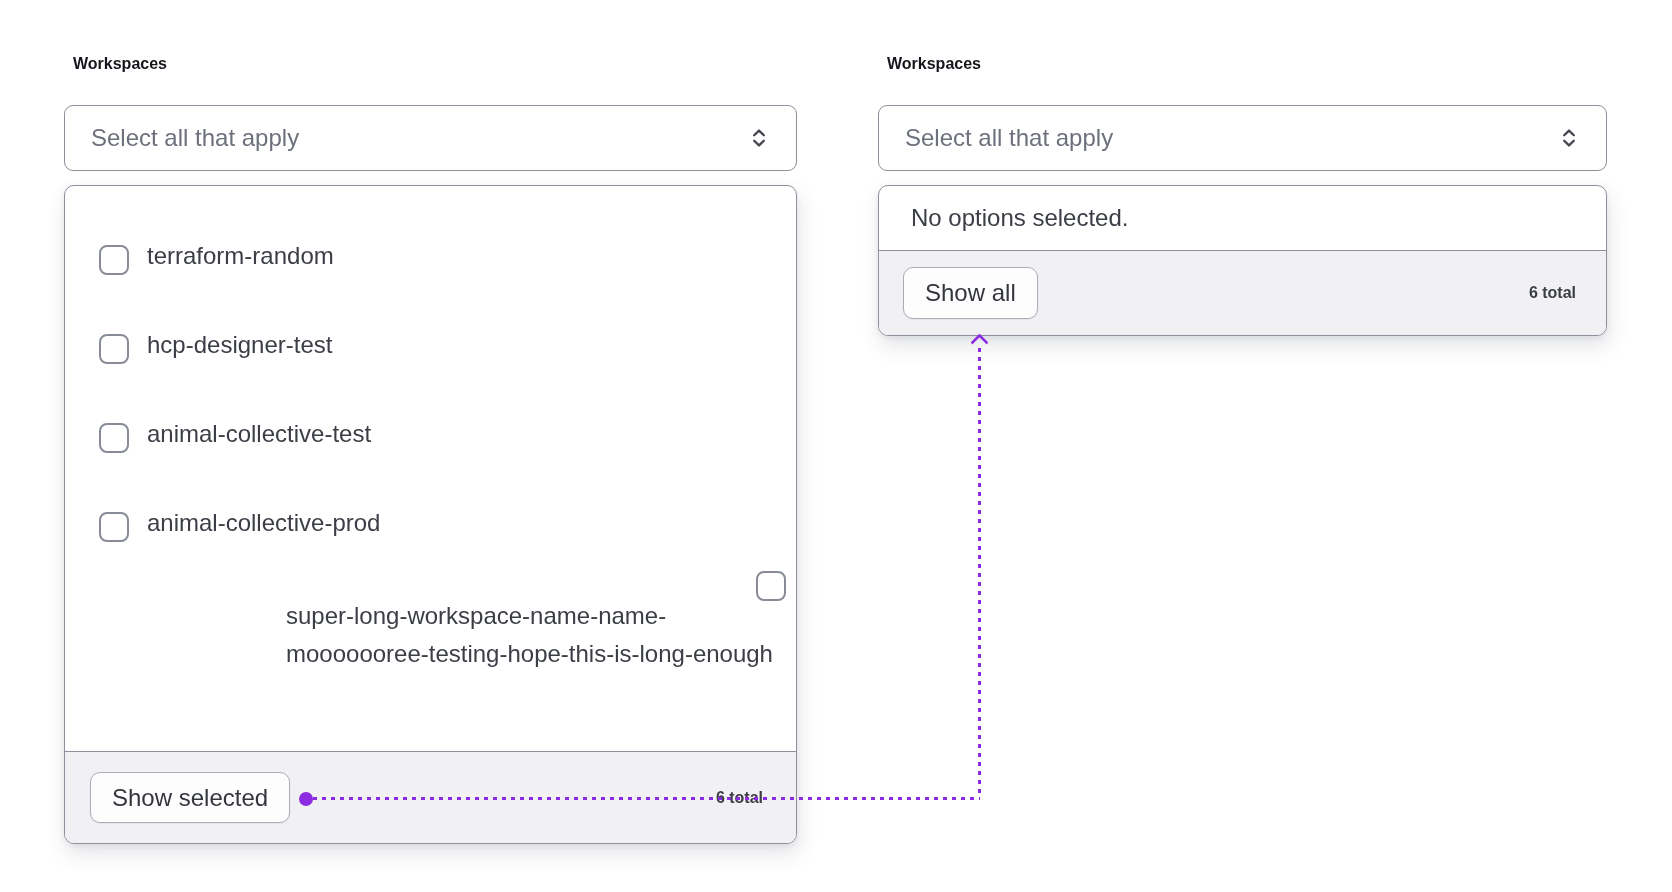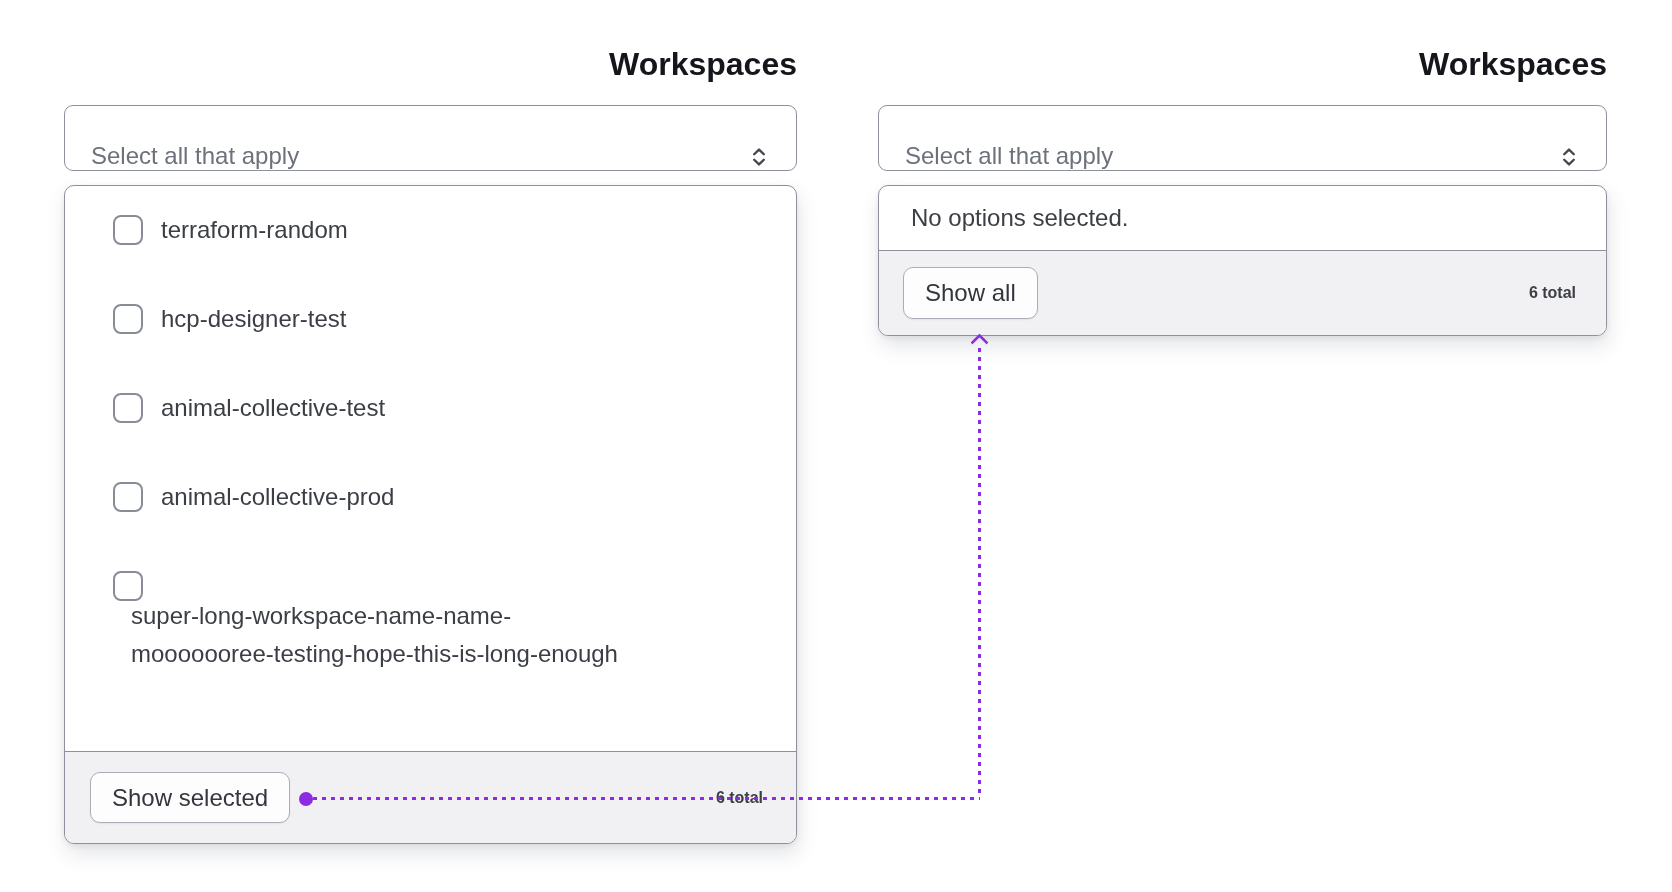--- a/index.html
+++ b/index.html
@@ -14,43 +14,43 @@
   }
   *{margin:0;padding:0;box-sizing:border-box;}
   html,body{background:#fff;}
   body{font-family:"Liberation Sans","DejaVu Sans",sans-serif;color:var(--text);}
   .canvas{position:relative;width:1672px;height:892px;background:#fff;overflow:hidden;}
 
   .col{position:absolute;top:50px;}
   .col-left{left:64px;width:733px;}
   .col-right{left:878px;width:729px;}
 
-  .field-label{font-size:32px;line-height:28px;font-weight:700;color:var(--label);margin:0 0 27px 16px;text-align:right;}
+  .field-label{font-size:16px;line-height:28px;font-weight:700;color:var(--label);margin:0 0 27px 9px;}
 
   .trigger{
     position:relative;height:66px;margin-bottom:14px;
     border:1.5px solid var(--border);border-radius:9px;background:#fff;
-    display:flex;align-items:flex-end;padding:0 26px;cursor:pointer;
+    display:flex;align-items:center;padding:0 26px;cursor:pointer;
   }
   .trigger .ph{font-size:24px;color:var(--placeholder);flex:1 1 auto;}
   .caret-sort{flex:0 0 auto;display:block;}
 
   .card{
     position:relative;background:#fff;
     border:1.5px solid var(--border);border-radius:10px;
     box-shadow:2px 10px 20px rgba(90,95,110,0.16),0 2px 5px rgba(90,95,110,0.10);
     display:flex;flex-direction:column;overflow:hidden;
   }
   .card-list{height:659px;}
   .card-empty{height:151px;}
 
   ul.options{list-style:none;flex:1 1 auto;}
   li.option{
-    display:flex;align-items:flex-start;
-    min-height:89px;padding:29px 10px 0 48px;cursor:pointer;
+    display:flex;align-items:flex-end;
+    min-height:89px;padding:29px 10px 0 34px;cursor:pointer;
   }
   li.option:last-child{padding-bottom:22px;flex-direction:column;}
   .checkbox{
     flex:0 0 auto;width:30px;height:30px;margin-top:0;
     border:2px solid #888c97;border-radius:8px;background:#fff;
   }
   .option-label{
     margin-left:18px;margin-top:-4px;
     font-size:24px;line-height:38px;color:var(--text);
     max-width:500px;overflow-wrap:break-word;

